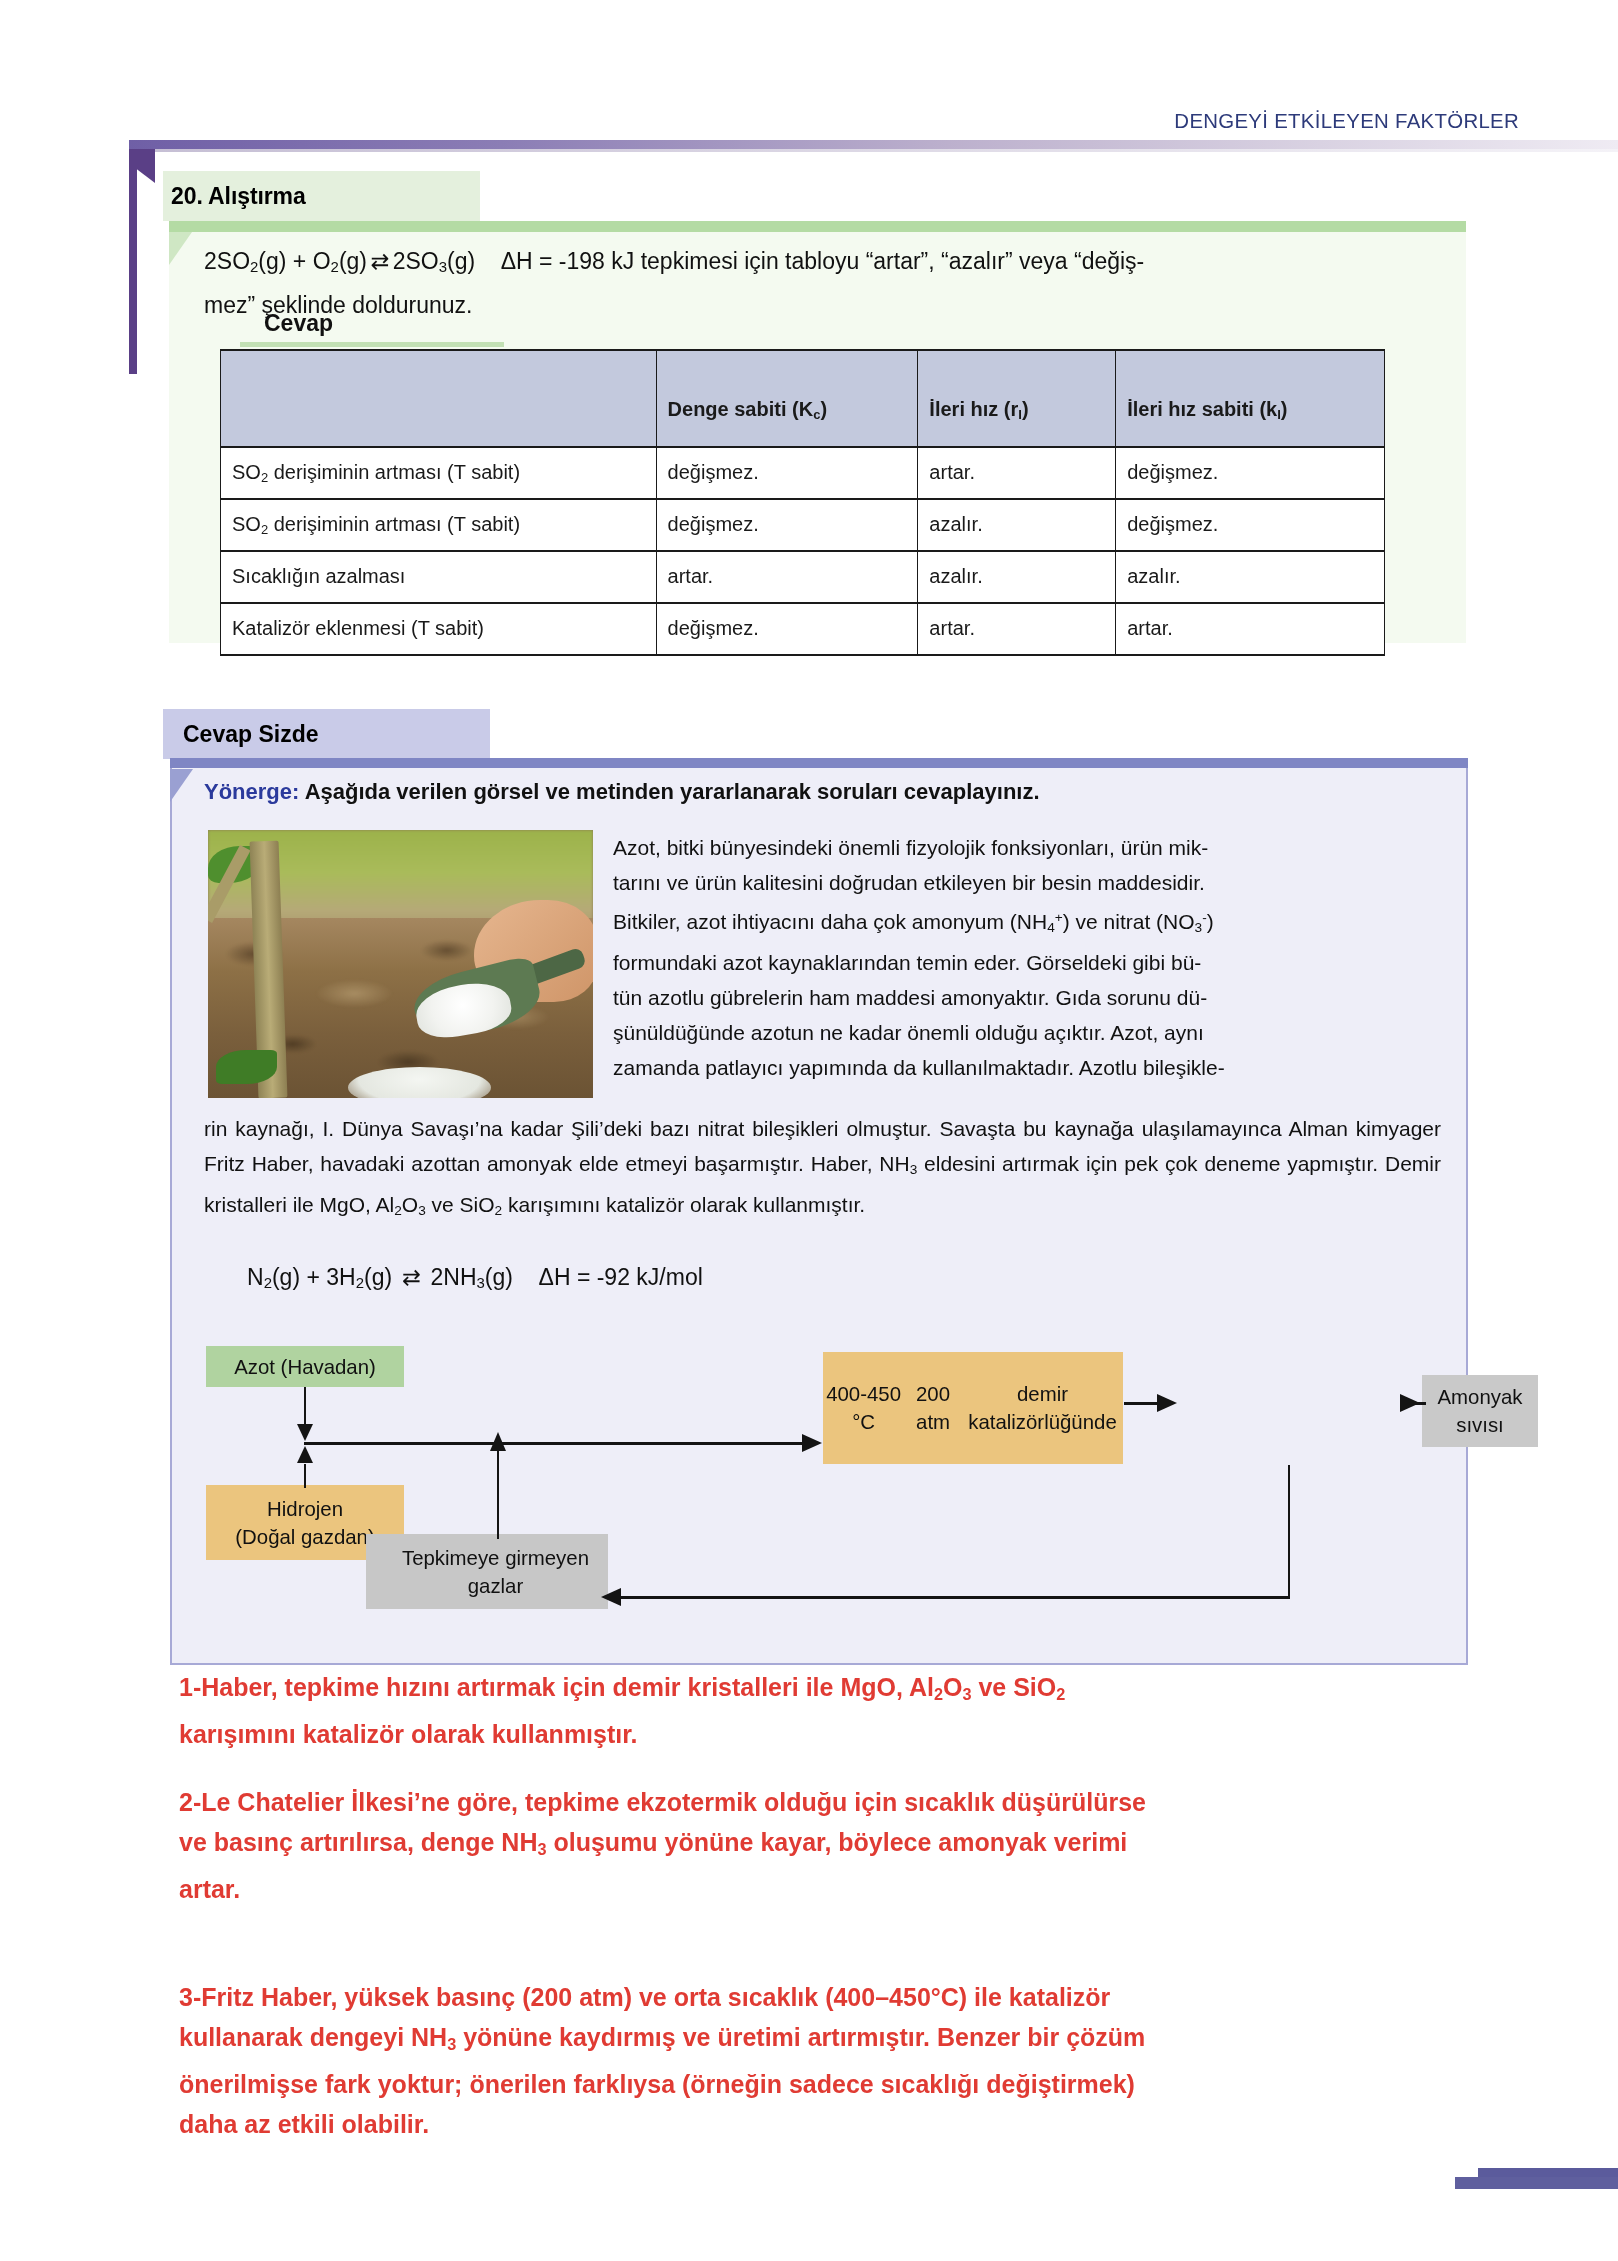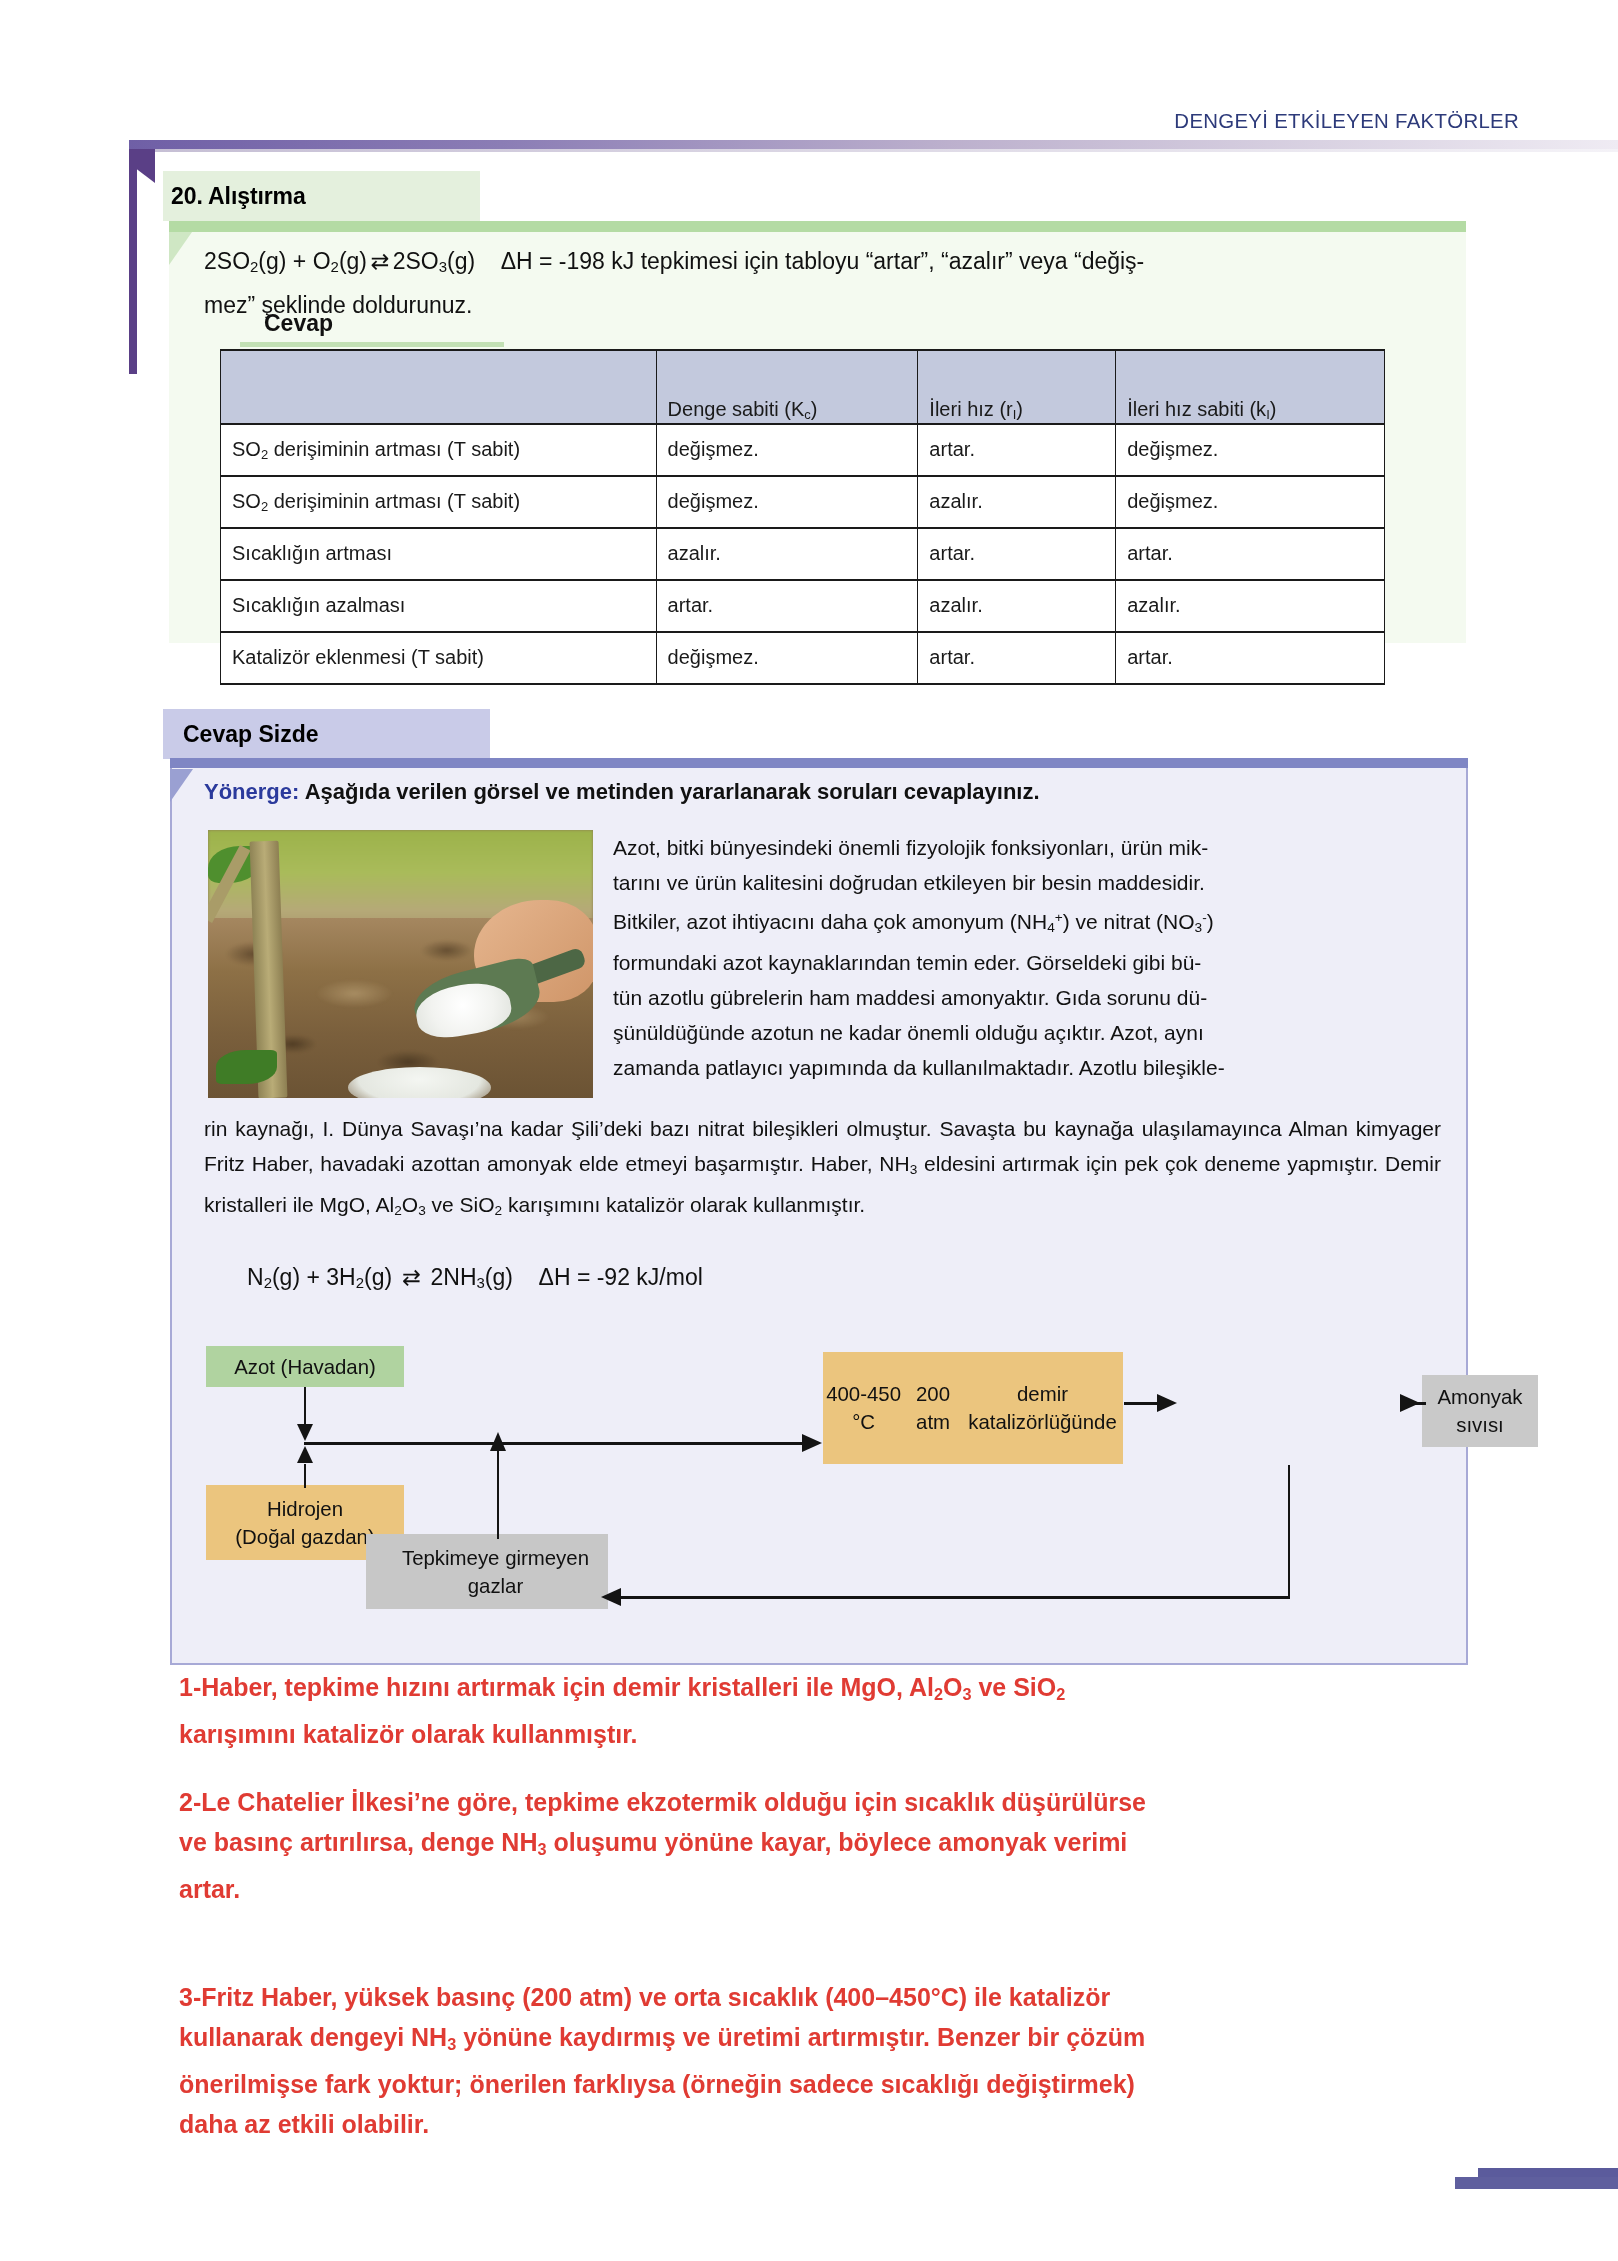--- a/index.html
+++ b/index.html
@@ -93,24 +93,24 @@
     border-left:1.4px solid #1a1a1a;
     border-right:1.4px solid #1a1a1a;
     padding:9.5px 11px;
     text-align:left;
     background:#ffffff;
     height:31px;
     vertical-align:middle;
   }
   .ans-table thead th{
     background:#c3c9dd;
-    font-weight:normal;
+    font-weight:bold;
     height:61px;
     vertical-align:bottom;
-    padding-bottom:1px;
+    padding-bottom:24px;
   }
   .ans-table thead th.blank{ background:#c3c9dd; }
   .ans-table col.c0{width:436px;}
   .ans-table col.c1{width:262px;}
   .ans-table col.c2{width:198px;}
   .ans-table col.c3{width:269px;}
 
   
   .cs-title-tab{
     position:absolute; left:163px; top:709px; width:327px; height:50px;
@@ -321,26 +321,20 @@
       <td>artar.</td>
       <td>değişmez.</td>
     </tr>
     <tr>
       <td>SO<sub>2</sub> derişiminin artması (T sabit)</td>
       <td>değişmez.</td>
       <td>azalır.</td>
       <td>değişmez.</td>
     </tr>
     <tr>
-      <td>Sıcaklığın artması</td>
-      <td>azalır.</td>
-      <td>artar.</td>
-      <td>artar.</td>
-    </tr>
-    <tr>
       <td>Sıcaklığın azalması</td>
       <td>artar.</td>
       <td>azalır.</td>
       <td>azalır.</td>
     </tr>
     <tr>
       <td>Katalizör eklenmesi (T sabit)</td>
       <td>değişmez.</td>
       <td>artar.</td>
       <td>artar.</td>

